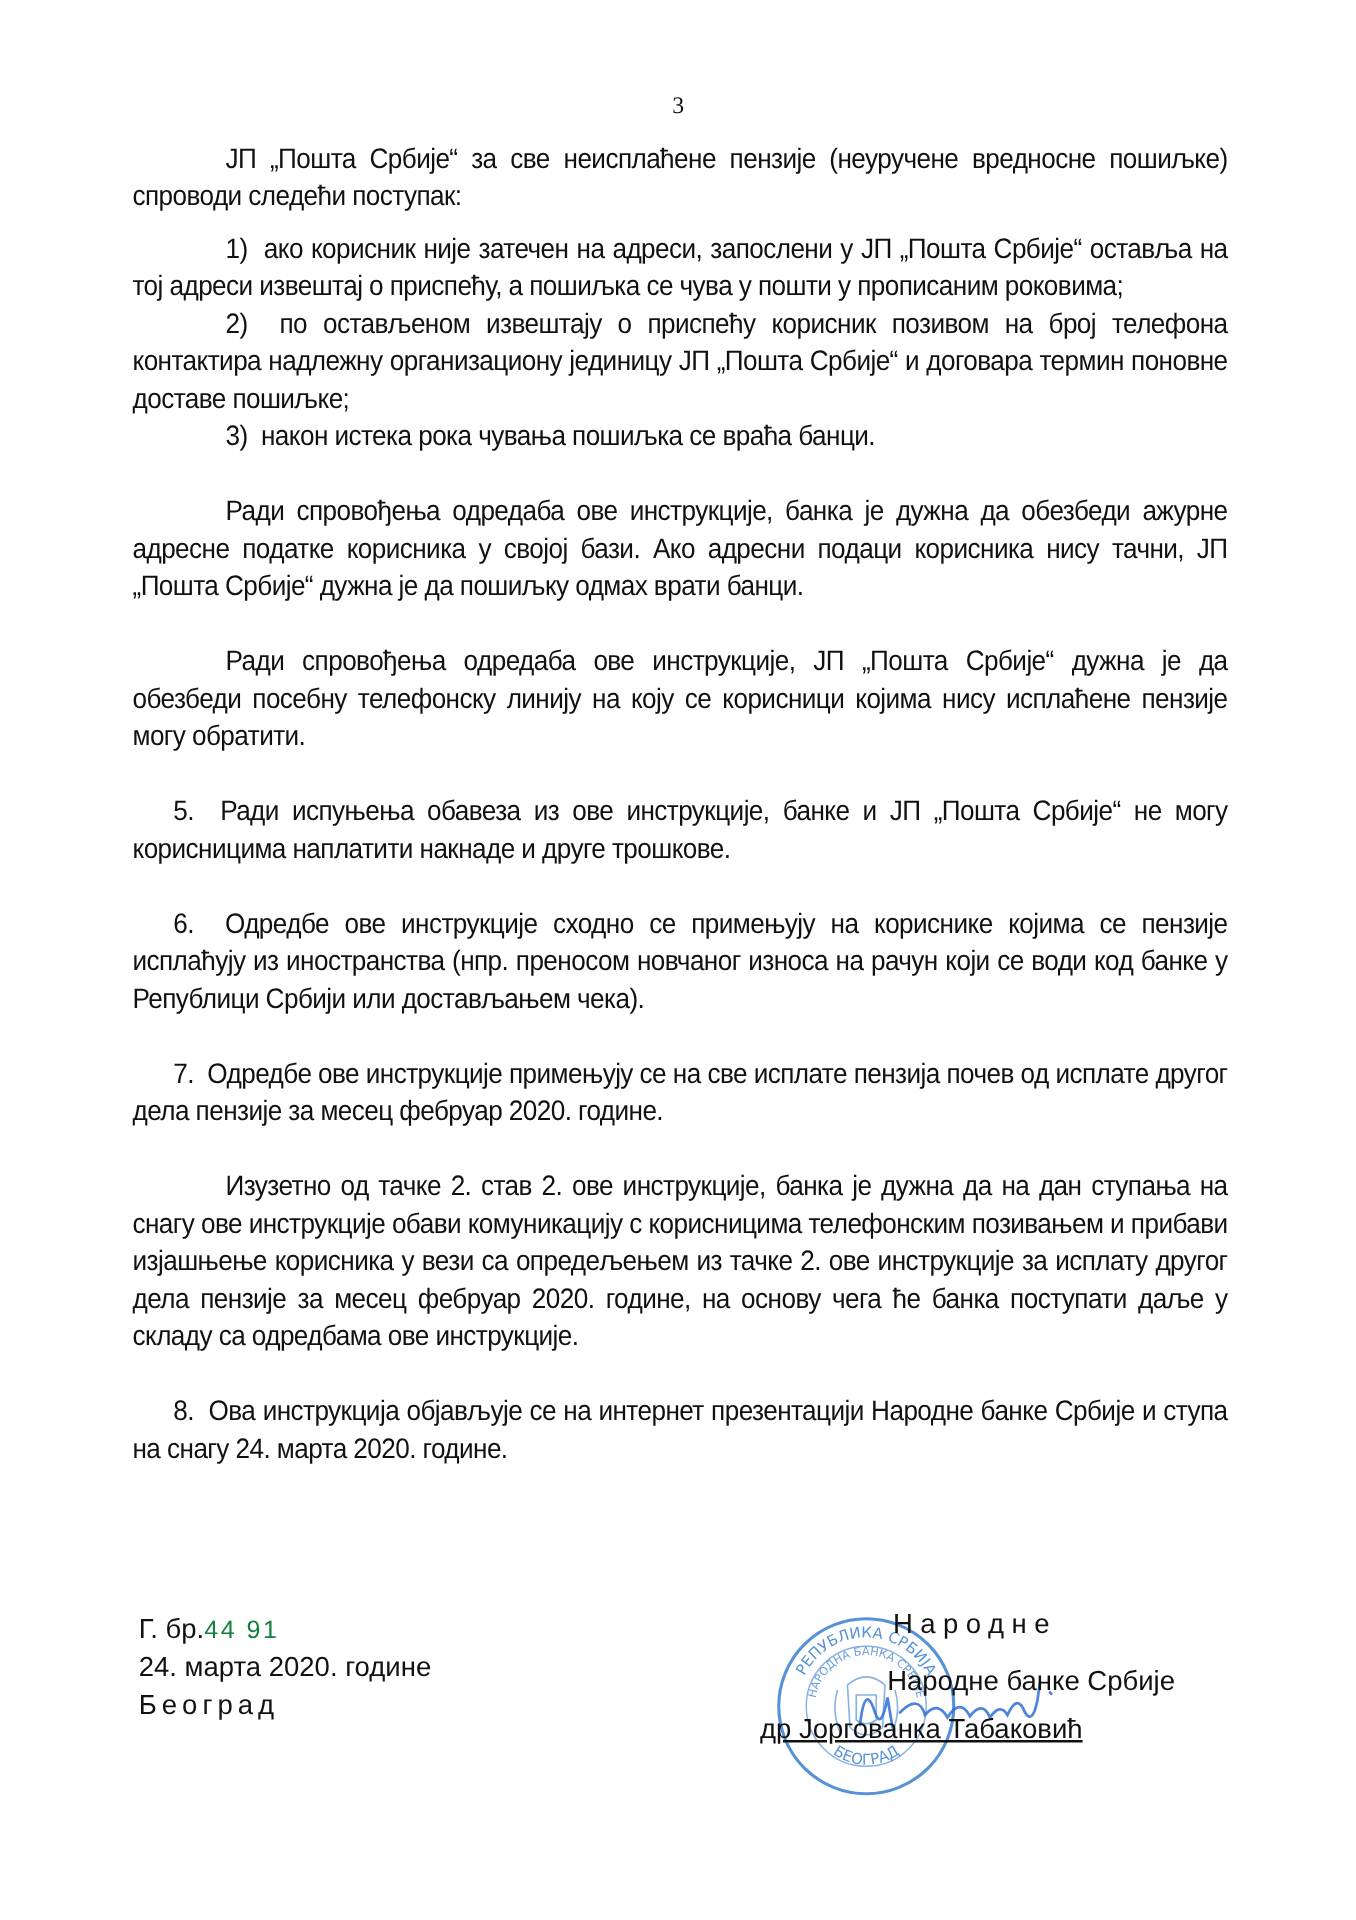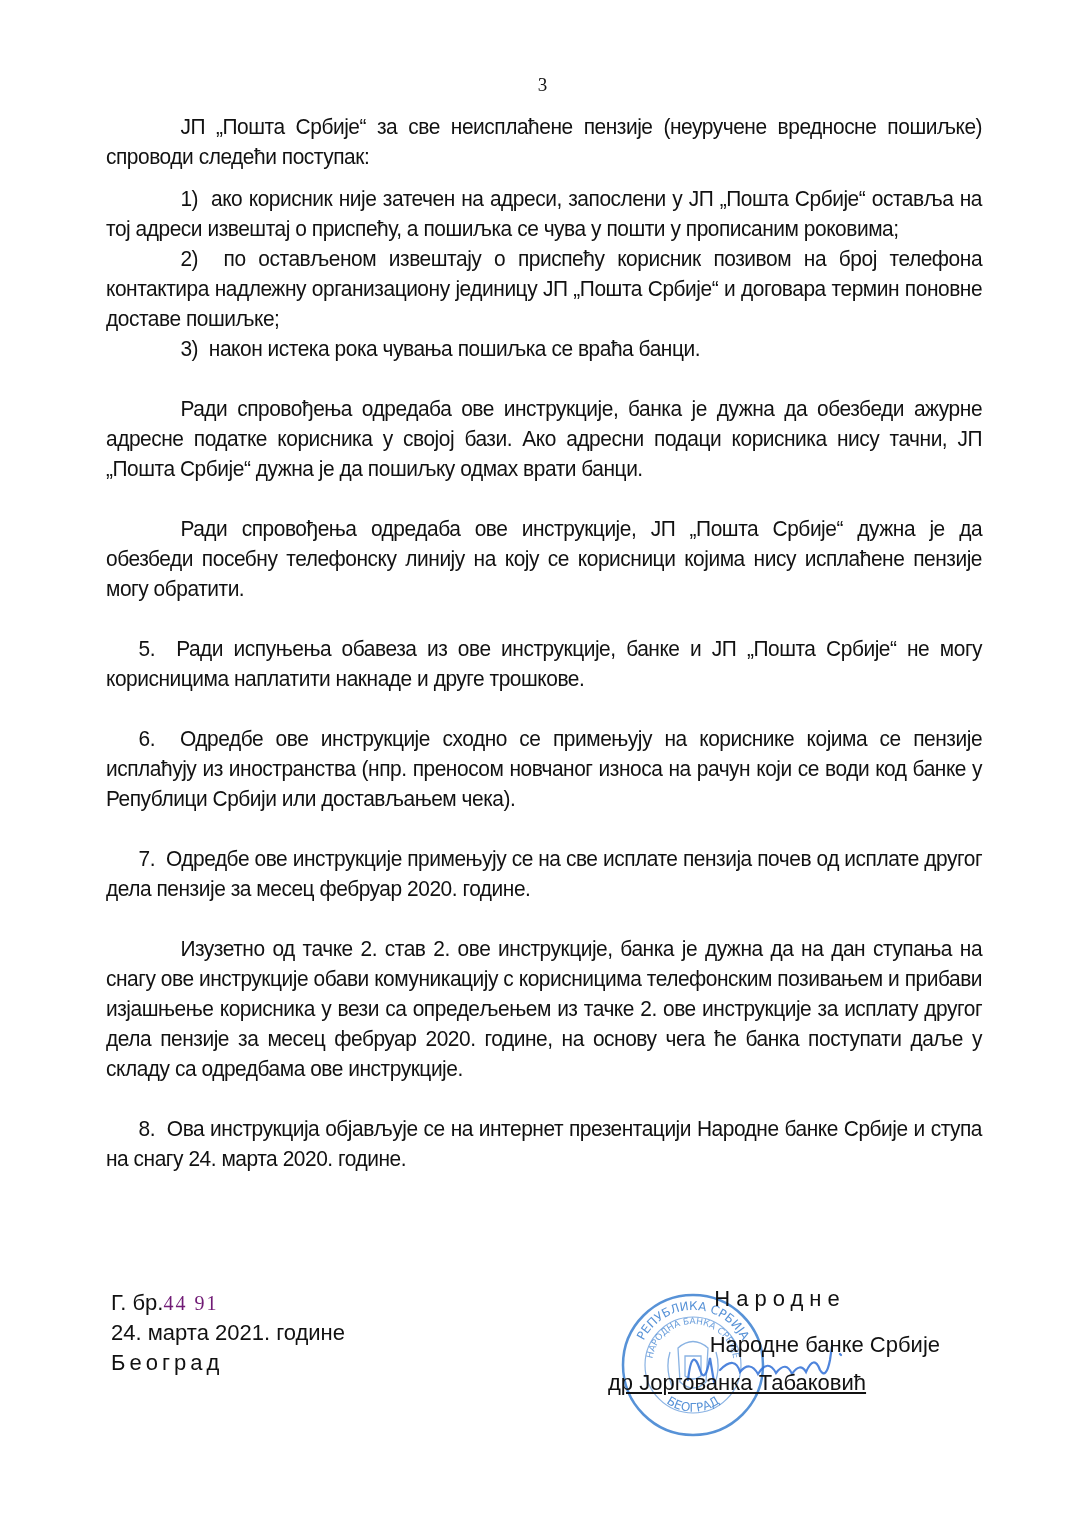--- a/index.html
+++ b/index.html
@@ -11,21 +11,21 @@
              font-size: 22.5px; line-height: 30px; letter-spacing: -0.5px;
              transform: scaleX(0.93); transform-origin: left top; width: 942px; }
   p { margin: 0; text-align: justify; }
   .indent { text-indent: 80px; }
   .item-indent { text-indent: 80px; }
   .num-indent { text-indent: 35px; }
   .gap-sm { margin-top: 12px; }
   .gap { margin-top: 30px; }
   .footer-left { position: absolute; left: 111px; top: 1288px; font-size: 22px; line-height: 30px; }
   .footer-left .spaced { letter-spacing: 4px; }
-  .regno { color: #701a75; font-family: Liberation Serif, serif; font-size: 20px; letter-spacing: 2px; }
+  .regno { color: #15803d; font-family: Liberation Sans, sans-serif; font-size: 20px; letter-spacing: 2px; }
   .footer-right { position: absolute; left: 600px; top: 1284px; width: 340px; font-size: 22px; line-height: 30px; }
   .footer-right .title { text-align: center; letter-spacing: 6px; margin-left: 20px; }
   .footer-right .inst { text-align: right; margin-top: 16px; }
   .footer-right .name { position: absolute; top: 84px; left: 8px; white-space: nowrap; text-decoration: underline; }
   .stamp { position: absolute; left: 618px; top: 1290px; width: 150px; height: 150px; }
   .signature { position: absolute; left: 680px; top: 1340px; width: 180px; height: 50px; }
 </style>
 </head>
 <body>
 
@@ -70,21 +70,21 @@
   <p class="num-indent gap">
     <span>8.</span>&nbsp;
     <span>Ова инструкција објављује се на интернет презентацији Народне банке Србије и ступа на снагу 24. марта 2020. године.</span>
   </p>
 </div>
 
 <div class="footer-left">
   <div>
     <span>Г. бр.</span><span class="regno">44 91</span>
   </div>
-  <div>24. марта 2021. године</div>
+  <div>24. марта 2020. године</div>
   <div class="spaced">Београд</div>
 </div>
 
 <svg class="stamp" viewBox="0 0 150 150">
   <defs>
     <path id="outerArc" d="M 20 75 A 55 55 0 1 1 130 75"></path>
     <path id="innerArc" d="M 34 75 A 41 41 0 1 1 116 75"></path>
     <path id="bottomArc" d="M 40 105 A 45 45 0 0 0 110 105"></path>
   </defs>
   <circle cx="75" cy="75" r="70" fill="none" stroke="#3a7fd0" stroke-width="2.5" opacity="0.85"></circle>

